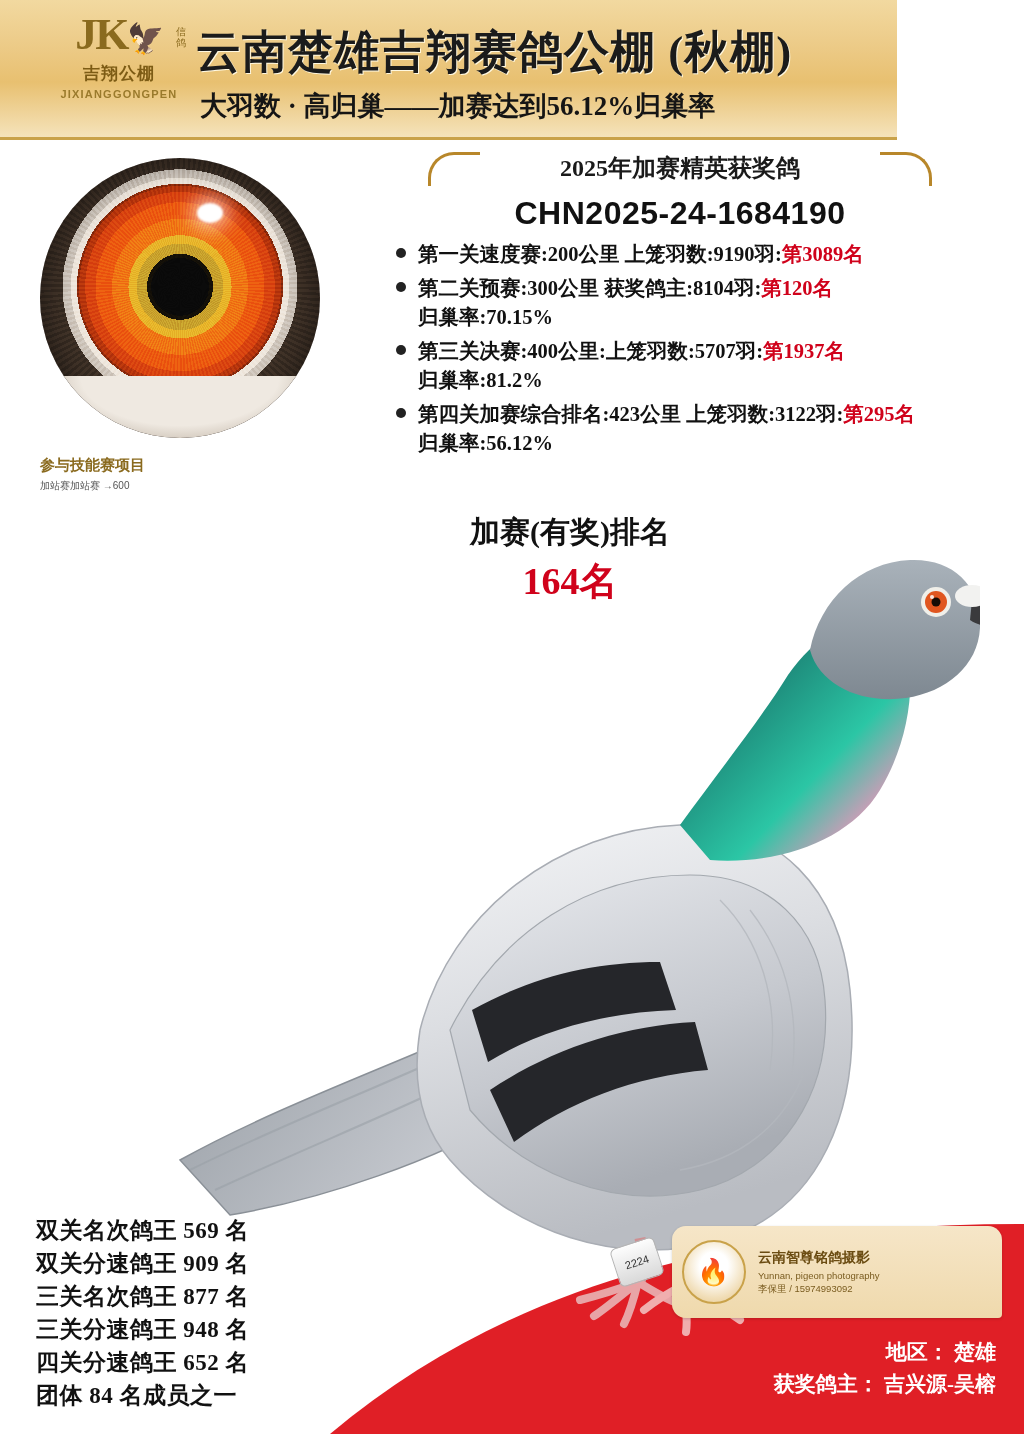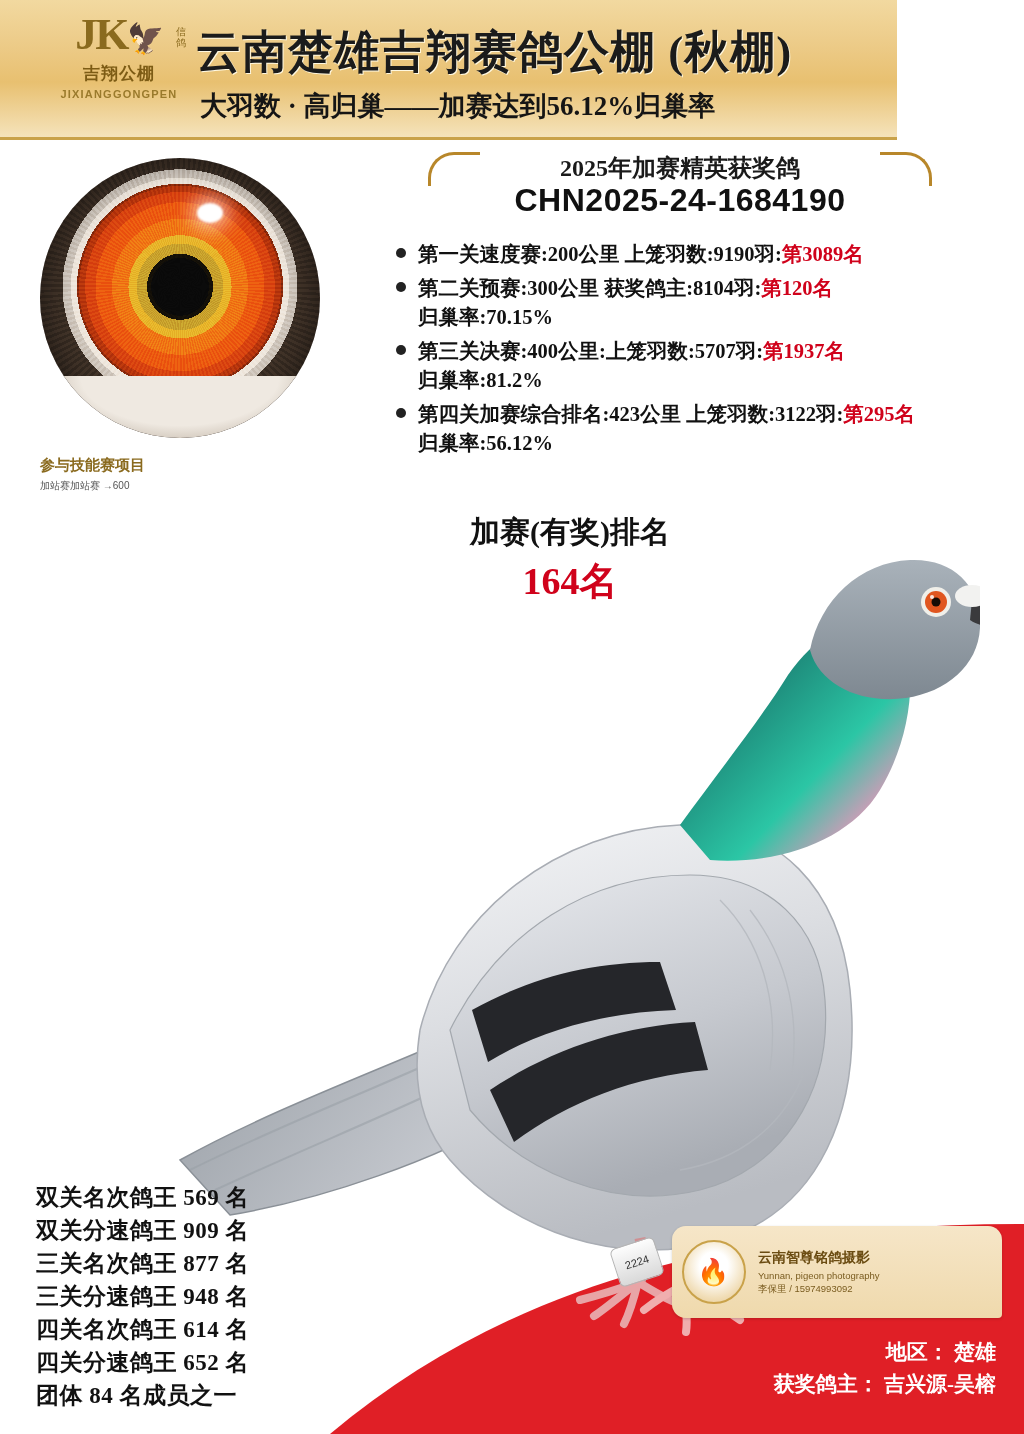--- a/index.html
+++ b/index.html
@@ -105,21 +105,21 @@
     border:3px solid #b8872a; border-bottom:none;
     border-radius: 26px 26px 0 0;
   }
   .ring-title {
     position:absolute; top:4px; left:60px; width:400px; text-align:center;
     font-size:24px; font-weight:bold; color:#1a1a1a; background:#fff;
     font-family:"Liberation Serif", serif;
     padding: 0 6px;
   }
   .ring-code {
-    position:absolute; top:34px; left:0; width:520px; text-align:center;
+    position:absolute; top:47px; left:0; width:520px; text-align:center;
     font-size:32px; font-weight:bold; color:#111;
     letter-spacing:0.5px;
     font-family:"Liberation Sans", sans-serif;
   }
 
   
   .races {
     position:absolute; left:392px; top:240px; width:640px;
   }
   .race {
@@ -370,21 +370,20 @@
   </g>
 </svg>
 
 <div class="leg-band">2224</div>
 
 <div class="kings">
   <div class="king-row">双关名次鸽王 569 名</div>
   <div class="king-row">双关分速鸽王 909 名</div>
   <div class="king-row">三关名次鸽王 877 名</div>
   <div class="king-row">三关分速鸽王 948 名</div>
-  <div class="king-row">四关名次鸽王 614 名</div>
   <div class="king-row">四关分速鸽王 652 名</div>
   <div class="king-row">团体 84 名成员之一</div>
 </div>
 
 <div class="photo-badge">
   <div class="pb-logo">🔥</div>
   <div class="pb-text">
     <div class="pb-1">云南智尊铭鸽摄影</div>
     <div class="pb-2">Yunnan, pigeon photography</div>
     <div class="pb-3">李保里 / 15974993092</div>

